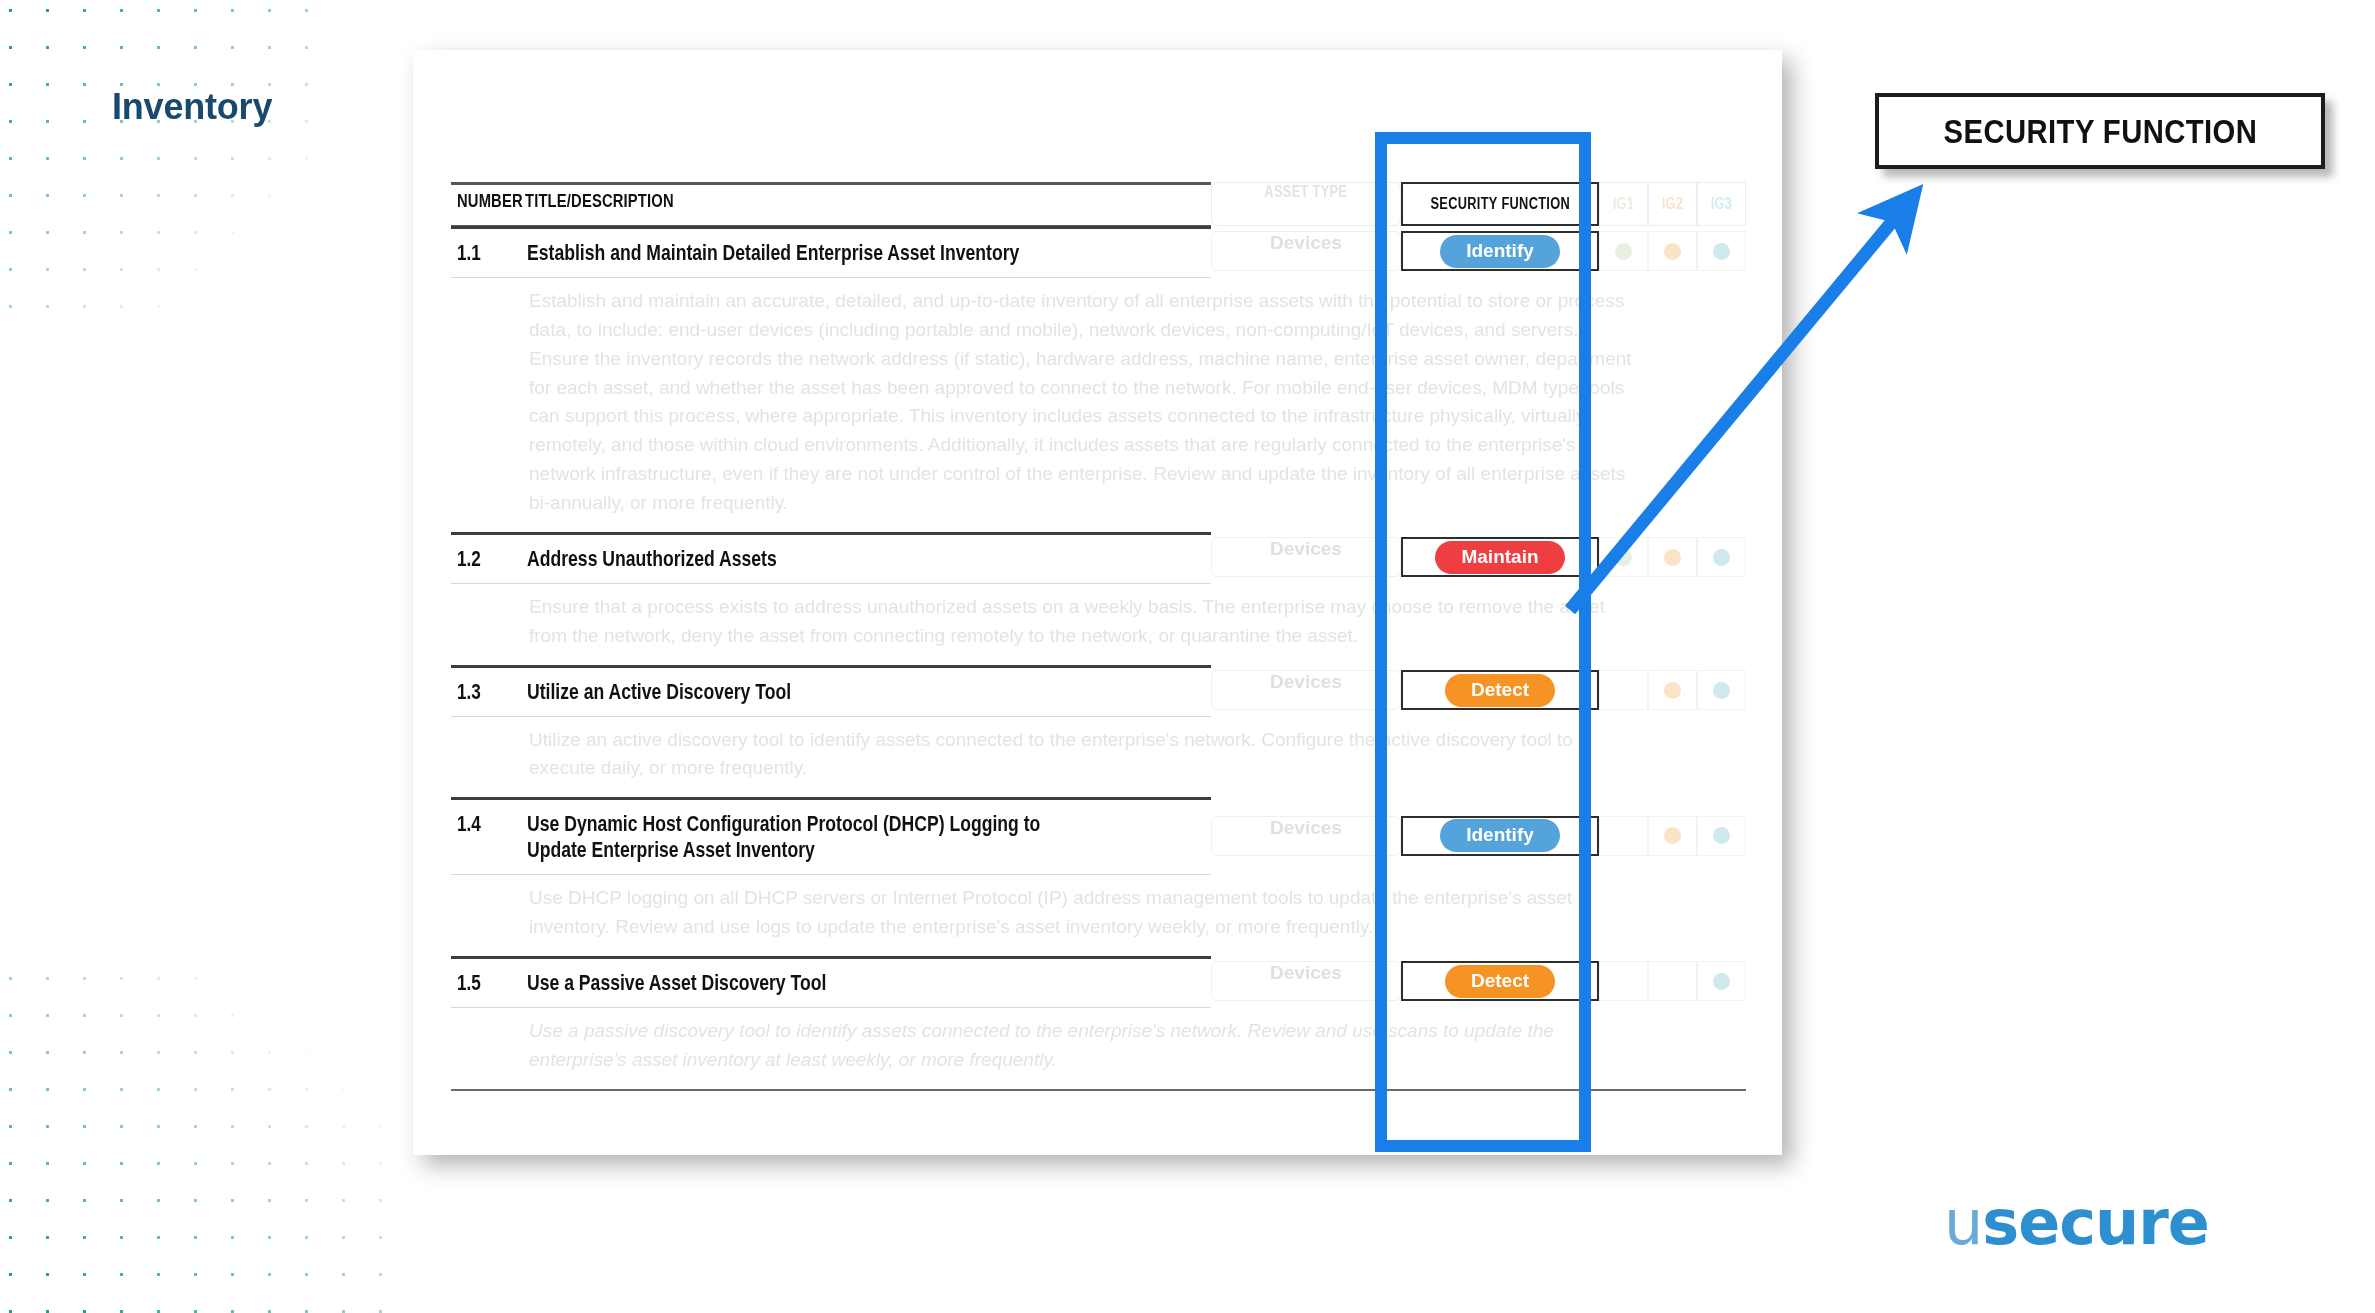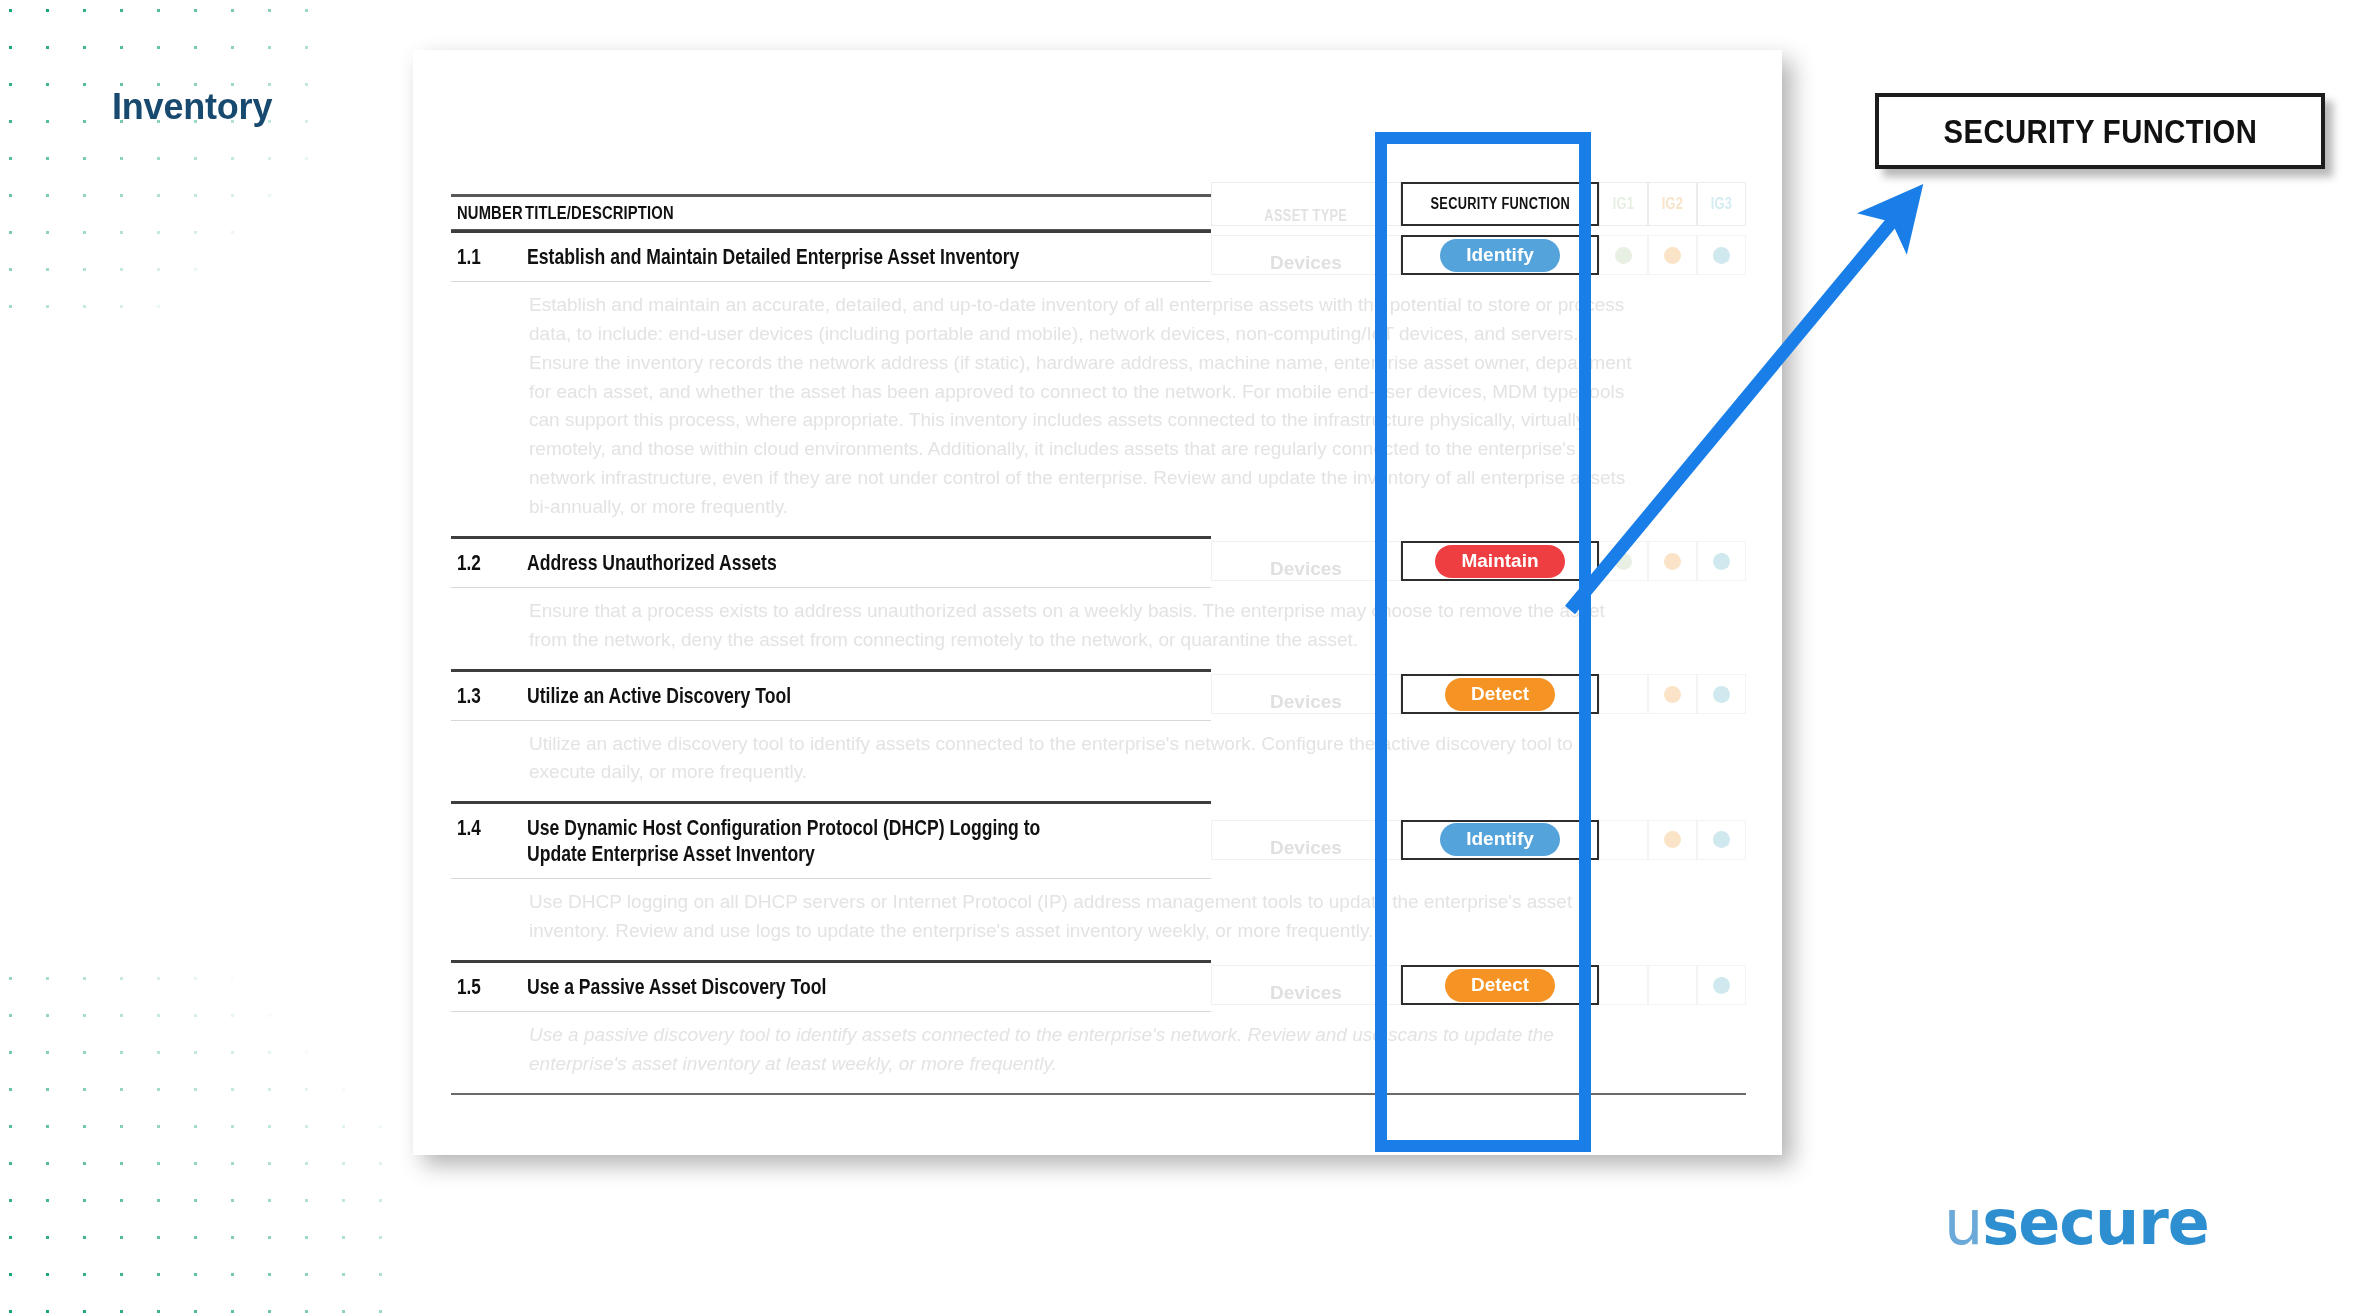--- a/index.html
+++ b/index.html
@@ -77,21 +77,20 @@
     flex: 0 0 760px;
     box-sizing: border-box;
   }
 
   .head-row .left-cell {
     border-top: 3px solid #58585b;
     border-bottom: 1px solid #58585b;
     padding: 6px 0 5px 6px;
     display: flex;
     align-items: baseline;
-    margin-top: 12px;
   }
   .head-num {
     width: 68px;
     flex: 0 0 68px;
     font-size: 18px;
     font-weight: bold;
     color: #111;
     font-stretch: condensed;
     transform: scaleX(0.82);
     transform-origin: left center;
@@ -147,23 +146,24 @@
   
   .right-cell {
     display: flex;
     align-items: stretch;
     flex: 1 1 auto;
   }
   .col-asset {
     width: 190px;
     flex: 0 0 190px;
     display: flex;
-    align-items: flex-end;
+    align-items: flex-start;
     justify-content: center;
     box-sizing: border-box;
+    border-radius: 6px;
   }
   .col-secfun {
     width: 198px;
     flex: 0 0 198px;
     display: flex;
     align-items: center;
     justify-content: center;
     box-sizing: border-box;
   }
   .col-ig {

